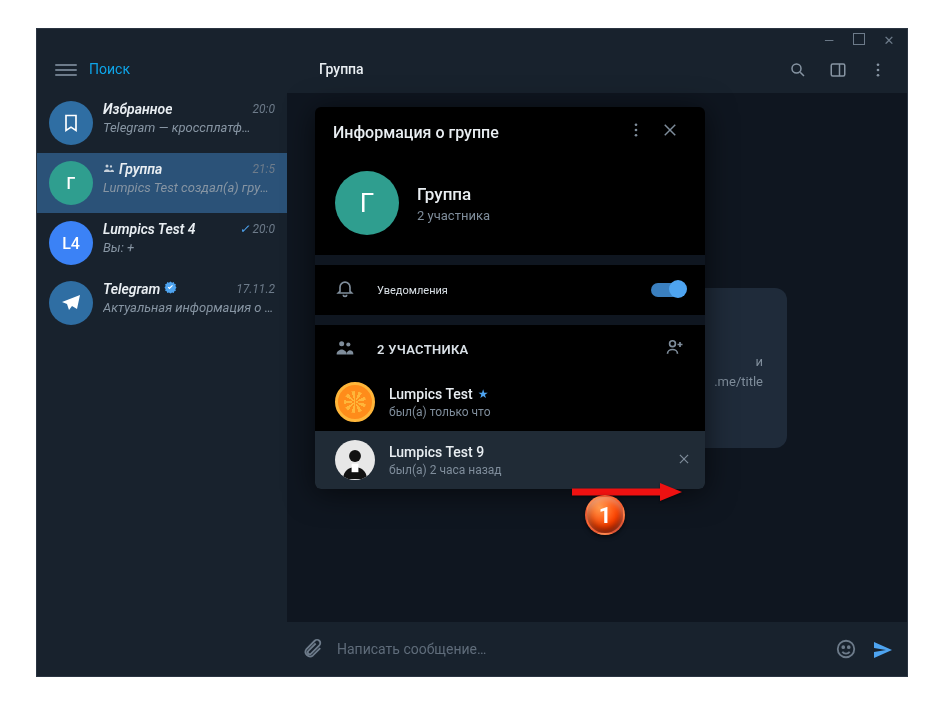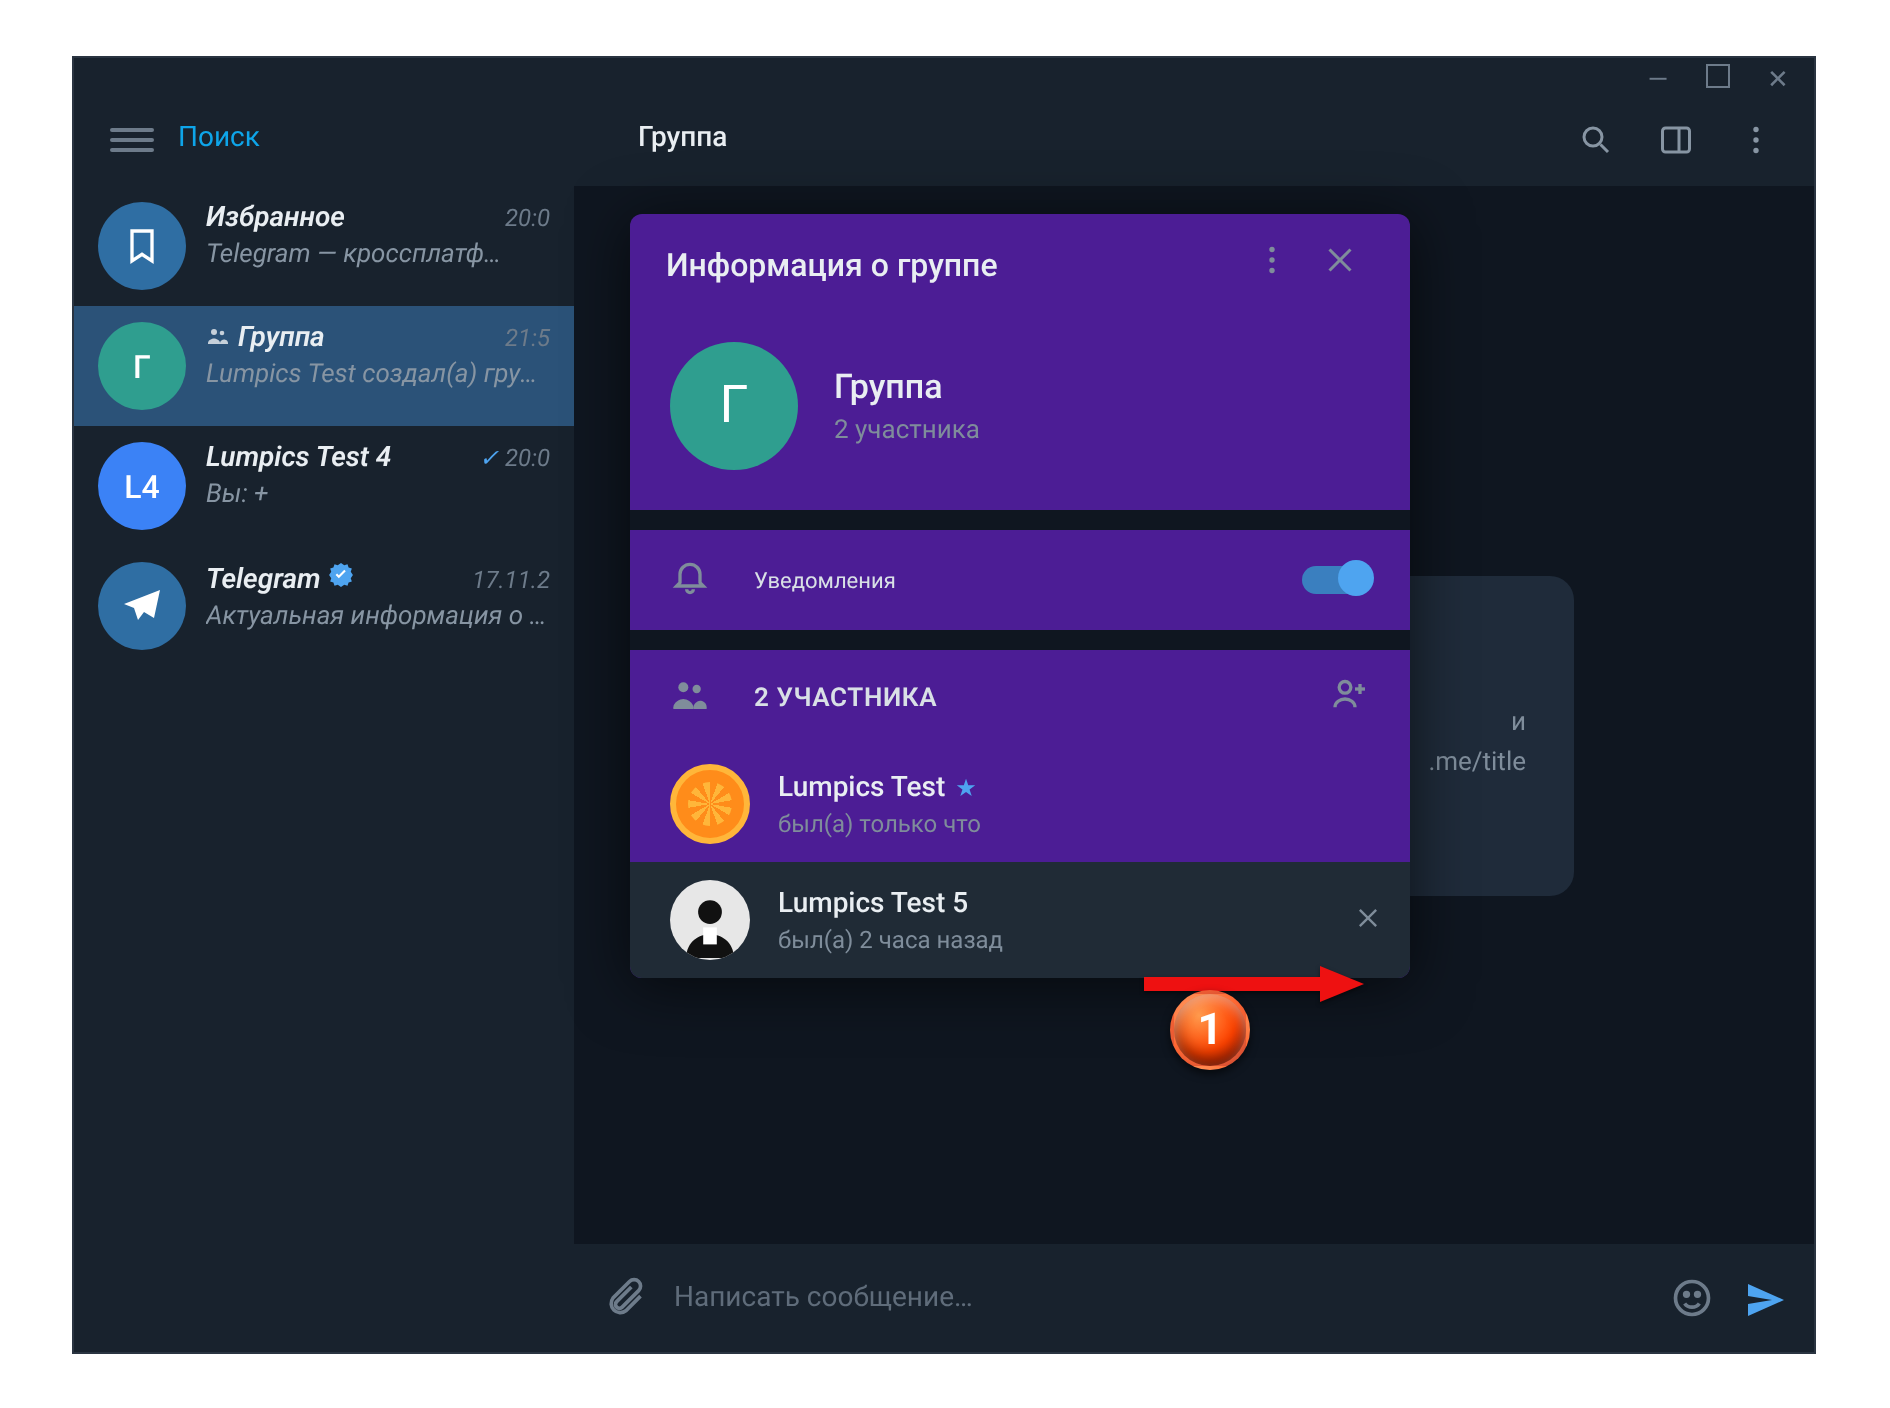--- a/index.html
+++ b/index.html
@@ -44,21 +44,21 @@
 
   
   .compose { position:absolute; left:0; right:0; bottom:0; height:54px; display:flex; align-items:center; padding:0 14px; gap:14px; background:#18222d; }
   .compose input { flex:1; background:transparent; border:none; outline:none; color:#cfd6dd; font-size:14px; }
   .compose input::placeholder { color:#5f6c7a; }
   .compose-icon { color:#6d7b8a; width:22px; height:22px; cursor:pointer; }
   .send-icon svg { fill:#4ea4f0; }
 
   
   .modal {
-    position:absolute; left:278px; top:78px; width:390px; background:#4c1d95;
+    position:absolute; left:278px; top:78px; width:390px; background:#000000;
     border-radius:6px; box-shadow:0 4px 30px rgba(0,0,0,.6); overflow:hidden;
   }
   .modal-header { display:flex; align-items:center; height:50px; padding:0 18px; }
   .modal-title { color:#e9eef2; font-size:16px; font-weight:500; flex:1; }
   .mh-icon { color:#7f8d9b; cursor:pointer; padding:4px 8px; }
 
   .group-row { display:flex; align-items:center; gap:18px; padding:14px 20px 20px; }
   .g-avatar { width:64px; height:64px; border-radius:50%; background:#2f9e8f; color:#fff; display:flex; align-items:center; justify-content:center; font-size:26px; }
   .g-name { color:#e9eef2; font-size:17px; font-weight:500; }
   .g-sub { color:#7f8d9b; font-size:13px; margin-top:4px; }
@@ -336,21 +336,21 @@
 
     <div class="member hover">
       <div class="m-avatar m-av-guy">
         <svg viewBox="0 0 40 40">
             <circle cx="20" cy="13" r="7" fill="#111"></circle>
             <path d="M6 40c0-10 8-14 14-14s14 4 14 14z" fill="#111"></path>
             <rect x="16" y="22" width="8" height="10" fill="#fff"></rect>
           </svg>
       </div>
       <div>
-        <div class="m-name">Lumpics Test 5</div>
+        <div class="m-name">Lumpics Test 9</div>
         <div class="m-sub">был(а) 2 часа назад</div>
       </div>
       <span class="m-remove">
         <svg viewBox="0 0 24 24" width="14" height="14" stroke="#7f8d9b" stroke-width="2">
             <line x1="5" y1="5" x2="19" y2="19"></line>
             <line x1="19" y1="5" x2="5" y2="19"></line>
           </svg>
       </span>
     </div>
   </div>

